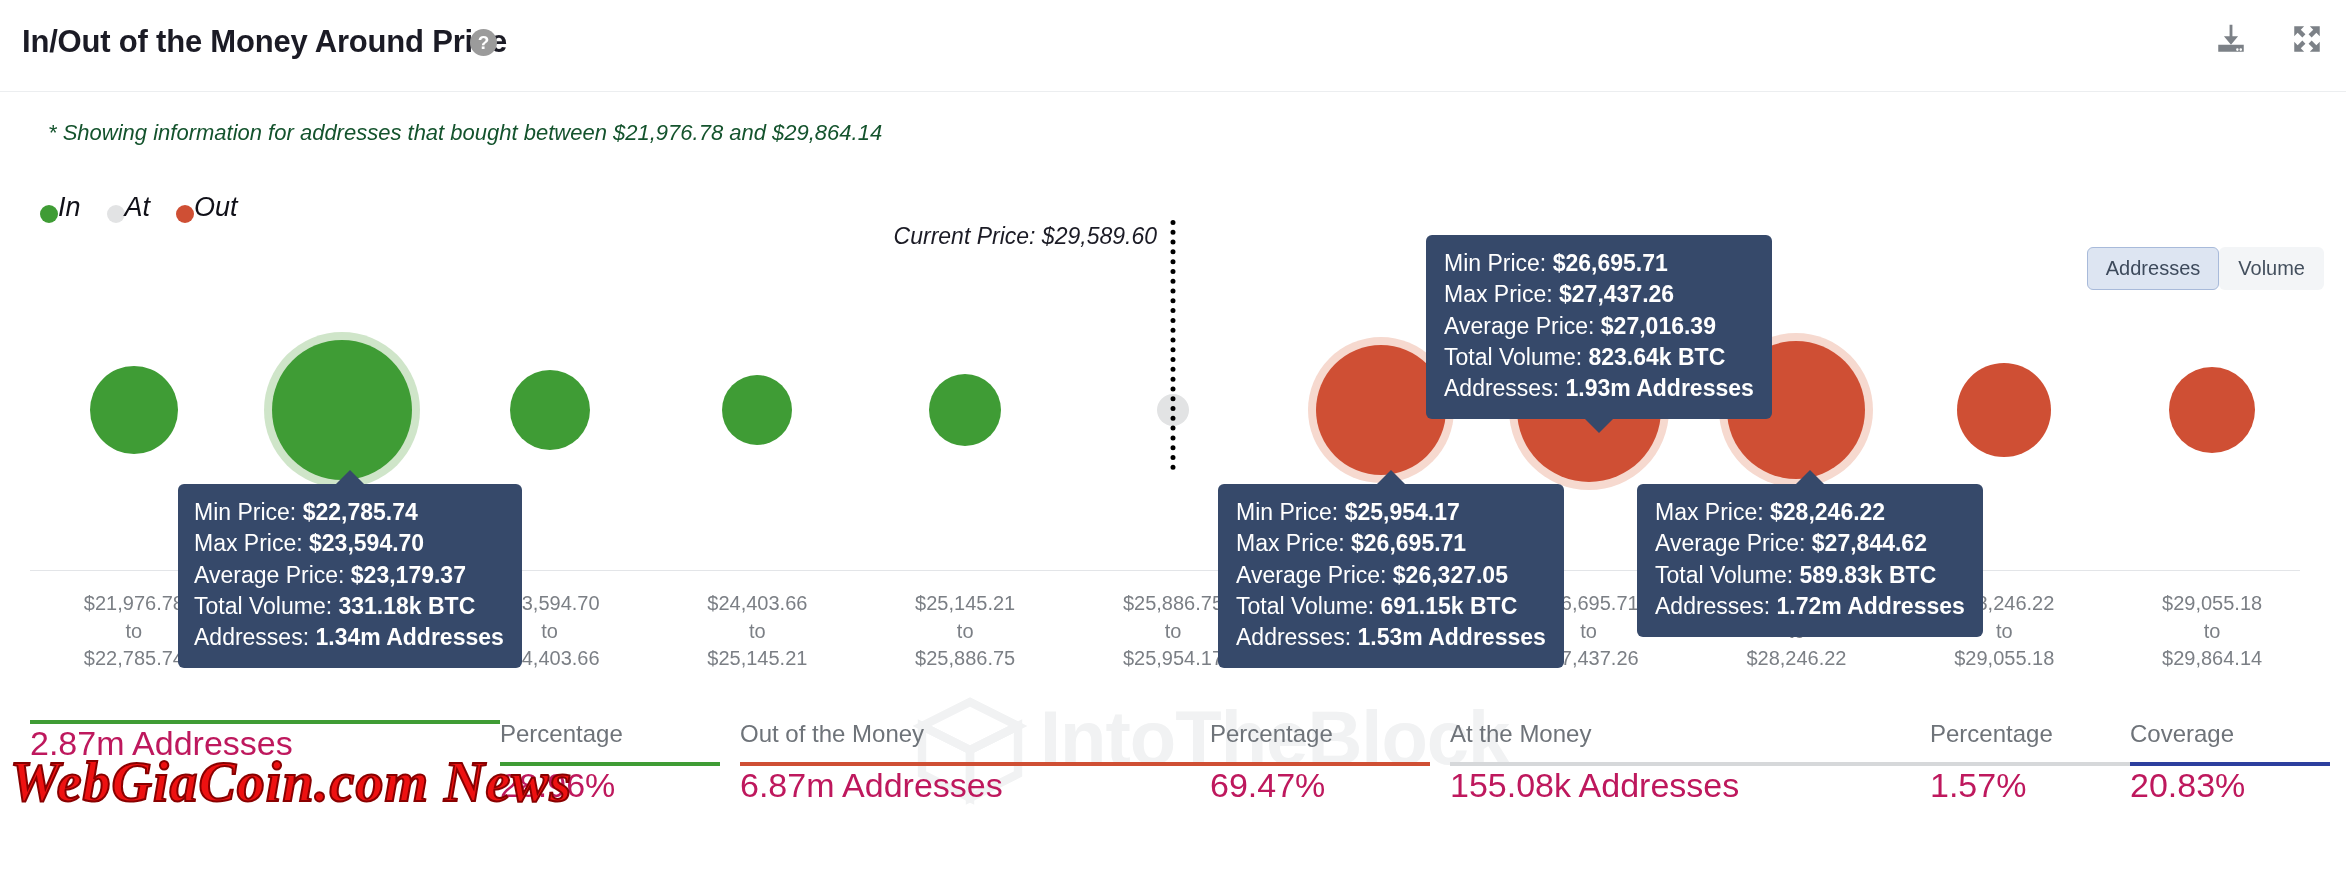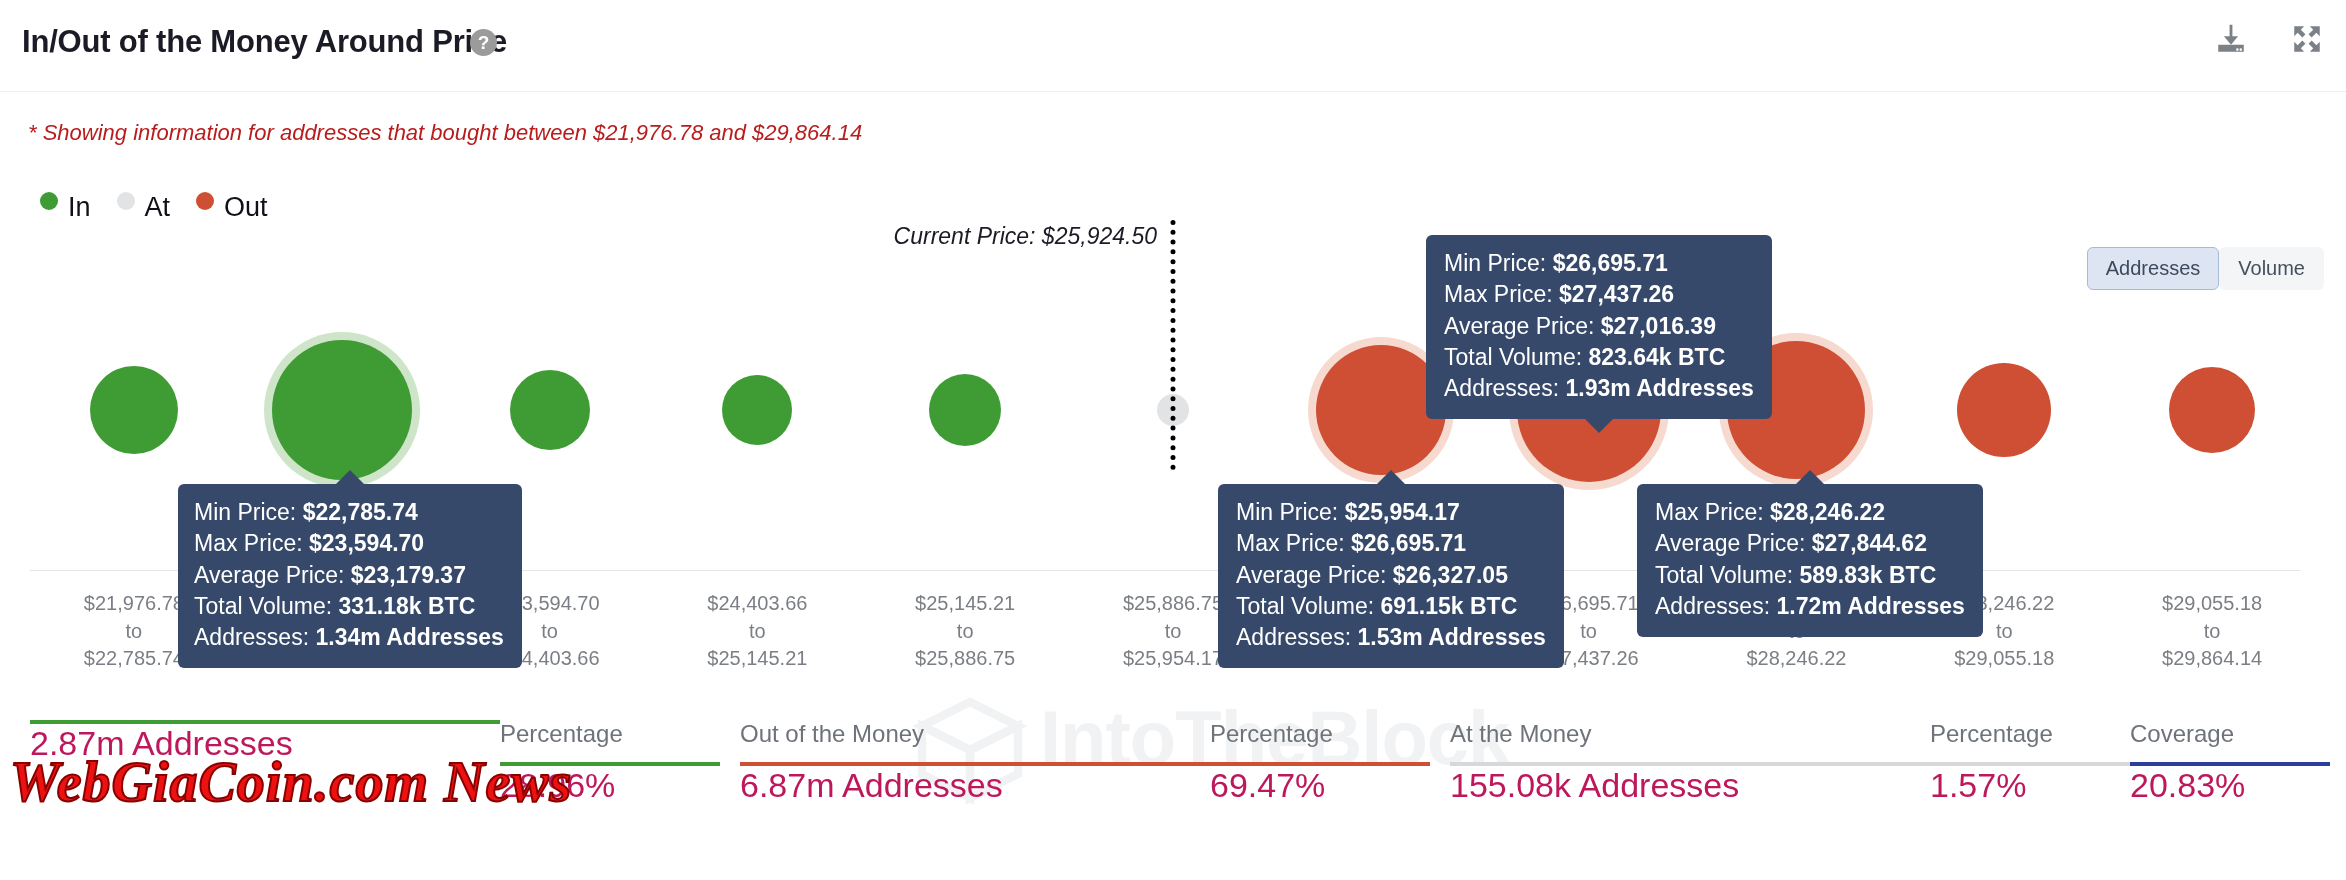--- a/index.html
+++ b/index.html
@@ -26,27 +26,27 @@
     width: 27px; height: 27px; border-radius: 50%;
     background: #9b9b9b; color: #ffffff;
     font-size: 19px; font-weight: bold; line-height: 27px; text-align: center;
     cursor: pointer;
   }
   .header-actions { position: absolute; right: 22px; top: 22px; display: flex; gap: 42px; align-items: center; }
   .hdr-btn { width: 34px; height: 34px; cursor: pointer; fill: #7c8187; }
 
   
   .subtitle {
-    position: absolute; left: 28px; top: 120px;
-    font-size: 22px; font-style: italic; color: #b91c1c; white-space: nowrap;
+    position: absolute; left: 48px; top: 120px;
+    font-size: 22px; font-style: italic; color: #14532d; white-space: nowrap;
   }
 
   
   .legend { position: absolute; left: 40px; top: 192px; display: flex; align-items: center; gap: 26px; }
-  .legend-item { display: flex; align-items: flex-start; gap: 10px; cursor: pointer; }
+  .legend-item { display: flex; align-items: flex-end; gap: 0; cursor: pointer; font-style: italic; }
   .legend-dot { width: 18px; height: 18px; border-radius: 50%; }
   .legend-label { font-size: 27px; color: #101018; }
 
   
   .toggle-group {
     position: absolute; right: 22px; top: 247px;
     display: flex; align-items: stretch; font-size: 20px;
   }
   .toggle-btn {
     padding: 9px 18px; border-radius: 6px; cursor: pointer;
@@ -189,21 +189,21 @@
         <div class="bubble at" style="left: 1143px; top: 180px; width: 32px; height: 32px;"></div>
         <div class="halo out" style="left: 1350.82px; top: 180px; width: 146px; height: 146px;"></div>
         <div class="bubble out" style="left: 1350.82px; top: 180px; width: 130px; height: 130px;"></div>
         <div class="halo out" style="left: 1558.64px; top: 180px; width: 160px; height: 160px;"></div>
         <div class="bubble out" style="left: 1558.64px; top: 180px; width: 144px; height: 144px;"></div>
         <div class="halo out" style="left: 1766.45px; top: 180px; width: 154px; height: 154px;"></div>
         <div class="bubble out" style="left: 1766.45px; top: 180px; width: 138px; height: 138px;"></div>
         <div class="bubble out" style="left: 1974.27px; top: 180px; width: 94px; height: 94px;"></div>
         <div class="bubble out" style="left: 2182.09px; top: 180px; width: 86px; height: 86px;"></div>
         <div class="current-price-line" style="left: 1143px; top: -10px; height: 250px;"></div>
-        <div class="current-price-label" style="left: 1127px; top: -7px;">Current Price: $25,924.50</div>
+        <div class="current-price-label" style="left: 1127px; top: -7px;">Current Price: $29,589.60</div>
       </div>
     <div class="axis-line"></div>
     <div class="xlabels" id="xlabels">
         <div class="xlabel" style="left: 103.909px; top: 10px;">
           <div>$21,976.78</div>
           <div>to</div>
           <div>$22,785.74</div>
         </div>
         <div class="xlabel" style="left: 311.727px; top: 10px;">
           <div>$22,785.74</div>

